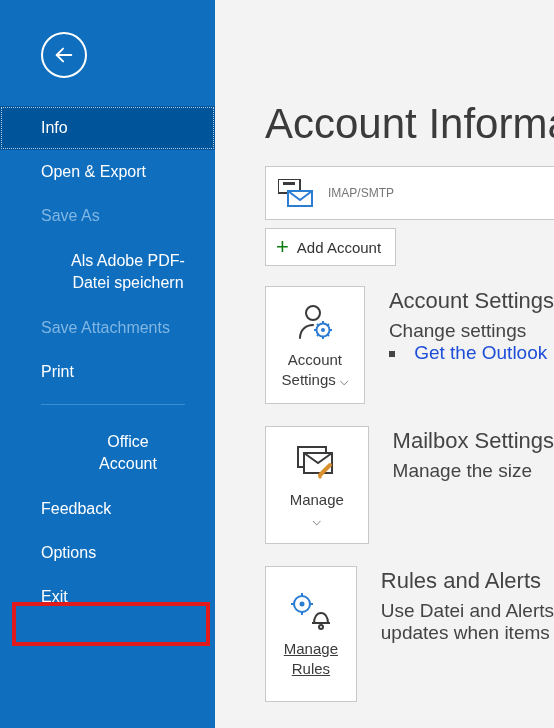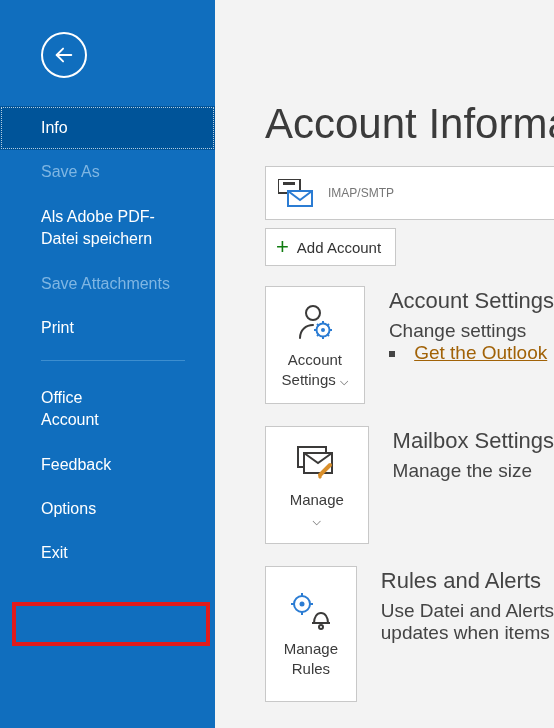--- a/index.html
+++ b/index.html
@@ -43,21 +43,21 @@
   .menu {
     display: flex;
     flex-direction: column;
   }
   .menu-item {
     padding: 12px 0 12px 41px;
     font-size: 16px;
     line-height: 20px;
     cursor: pointer;
   }
-  .menu-item.two-line { line-height: 22px; }
+  .menu-item.two-line { line-height: 22px; text-align: center; }
   .menu-item.selected {
     background: #005499;
     outline: 1px dotted rgba(255,255,255,0.7);
     outline-offset: -2px;
   }
   .menu-item.disabled {
     color: #7fb6e3;
   }
   .menu-divider {
     height: 1px;
@@ -141,21 +141,21 @@
     display: flex;
     flex-direction: column;
     align-items: center;
     justify-content: center;
     margin-right: 24px;
     font-size: 15px;
     color: #3b3b3b;
     text-align: center;
     cursor: pointer;
   }
-  .big-btn.tall { height: 134px; }
+  .big-btn.tall { height: 134px; text-decoration: underline; }
   .big-btn .icon-slot {
     height: 44px;
     display:flex; align-items:center; justify-content:center;
     margin-bottom: 6px;
   }
   .big-btn .label {
     line-height: 20px;
   }
   .big-btn .chev {
     font-size: 11px;
@@ -177,39 +177,41 @@
     line-height: 22px;
   }
   .bullet {
     display: inline-block;
     width: 6px; height: 6px;
     background: #444;
     vertical-align: middle;
     margin-right: 14px;
   }
   .link {
-    color: #a16207;
-    text-decoration: underline;
+    color: #1d4ed8;
   }
 </style>
 </head>
 <body>
 
 <div class="app">
 
   <div class="sidebar">
     <div class="back-circle">
       <svg width="22" height="22" viewBox="0 0 24 24" fill="none" stroke="#ffffff" stroke-width="2" stroke-linecap="round" stroke-linejoin="round">
         <line x1="20" y1="12" x2="4" y2="12"></line>
         <polyline points="11 5 4 12 11 19"></polyline>
       </svg>
     </div>
     <div class="menu">
       <div class="menu-item selected">
         <span>Info</span>
+      </div>
+      <div class="menu-item">
+        <span>Open &amp; Export</span>
       </div>
       <div class="menu-item disabled">
         <span>Save As</span>
       </div>
       <div class="menu-item two-line">
         <span>Als Adobe PDF-<br>Datei speichern</span>
       </div>
       <div class="menu-item disabled">
         <span>Save Attachments</span>
       </div>

